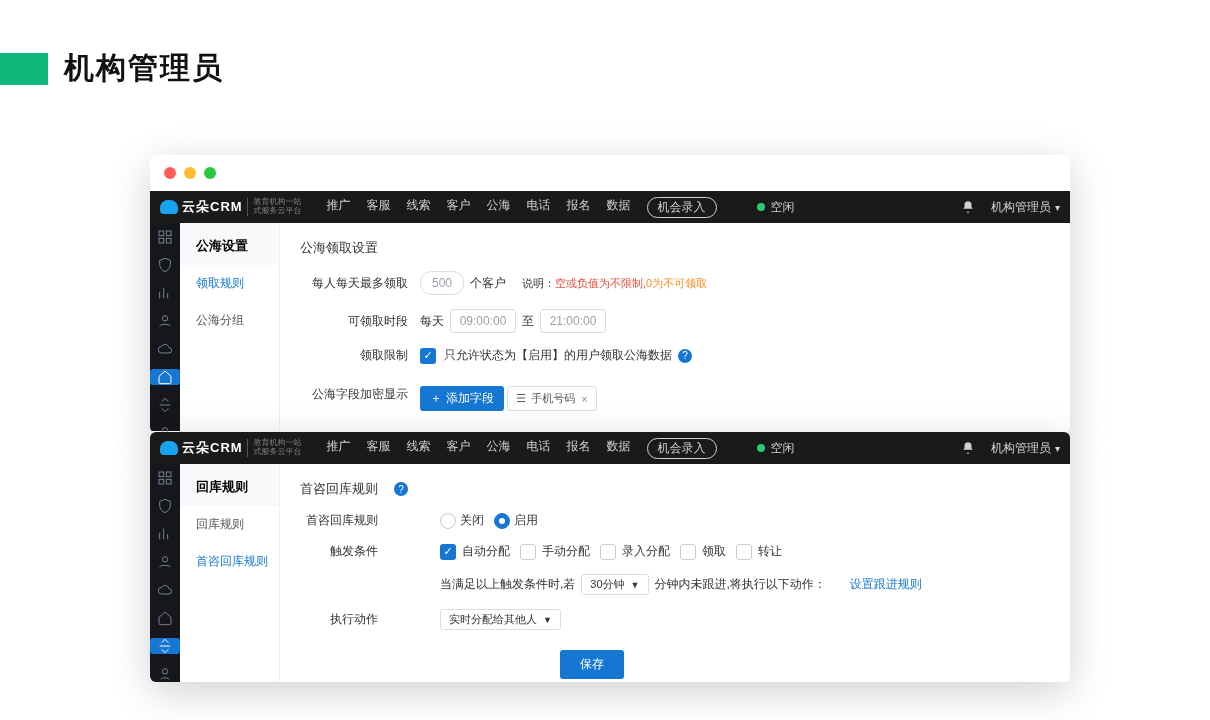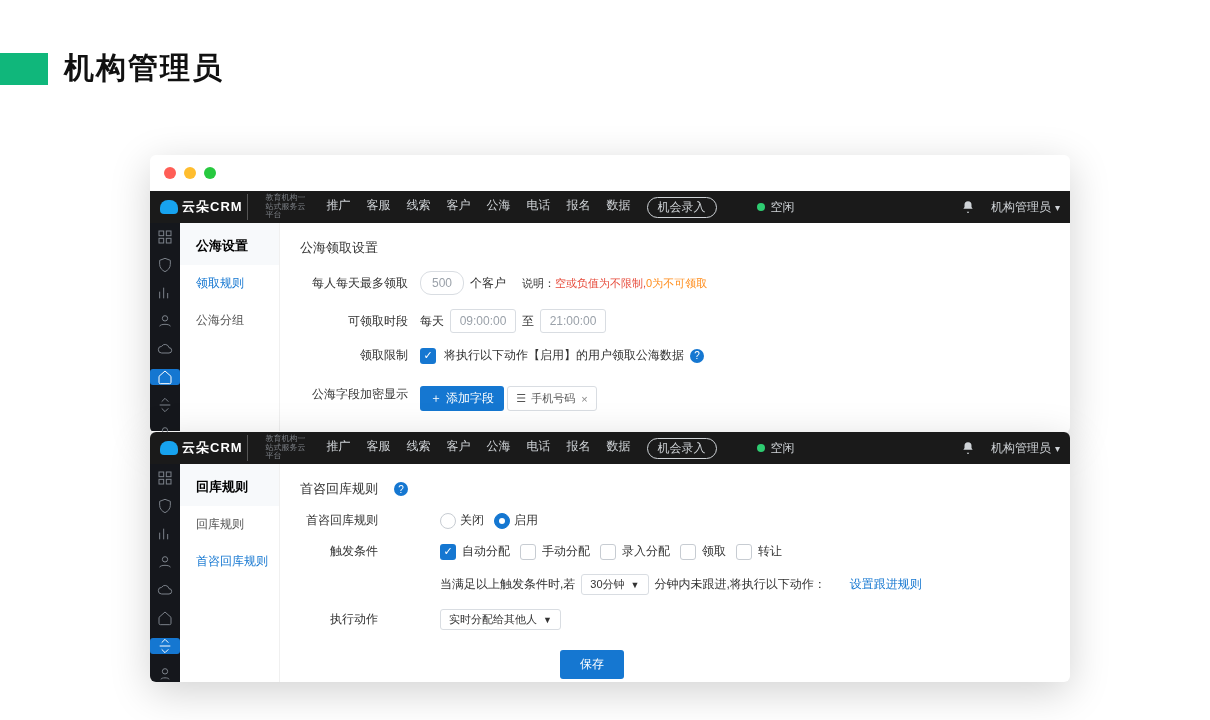--- a/index.html
+++ b/index.html
@@ -17,21 +17,21 @@
   .win2 { left:150px; top:432px; width:920px; height:250px; }
 
   .mac-dots { display:flex; gap:8px; padding:12px 14px; }
   .mac-dots span { width:12px; height:12px; border-radius:50%; display:inline-block; }
   .dot-r{background:#ff5e56;} .dot-y{background:#ffbd2e;} .dot-g{background:#27c93f;}
 
   .topbar { background:#1a1a1a; color:#cfd3d7; display:flex; align-items:center; font-size:12px; height:32px; padding:0 10px 0 0; }
   .logo { display:flex; align-items:center; gap:4px; padding:0 10px; color:#fff; }
   .logo-cloud { width:18px; height:14px; background:#17a3ef; border-radius:8px 8px 4px 4px; position:relative; }
   .logo-txt { font-weight:700; font-size:13px; letter-spacing:1px; }
-  .logo-sub { font-size:8px; color:#7b7f85; line-height:1.1; width:60px; border-left:1px solid #555; padding-left:18px;}
+  .logo-sub { font-size:8px; color:#7b7f85; line-height:1.1; width:60px; border-left:1px solid #555; padding-left:6px;}
   .nav { display:flex; gap:16px; margin-left:10px; }
   .nav span { cursor:pointer; }
   .nav .pill { border:1px solid #cfd3d7; border-radius:12px; padding:1px 10px; }
   .status { display:flex; align-items:center; gap:6px; margin-left:40px; }
   .status-dot { width:8px;height:8px;border-radius:50%; background:#2ecc71;}
   .top-right { margin-left:auto; display:flex; align-items:center; gap:16px; }
   .bell { width:14px;height:14px; position:relative; display:inline-block;}
   .bell svg { width:14px; height:14px; fill:#cfd3d7; }
   .user { display:flex; align-items:center; gap:4px;}
   .chev { font-size:10px; }
@@ -192,21 +192,21 @@
         <div class="label">可领取时段</div>
         <span class="txt-after" style="margin-left:0">每天</span>
         <input class="inp time" value="09:00:00" style="">
         <span class="txt-after">至</span>
         <input class="inp time" value="21:00:00" style="">
       </div>
 
       <div class="form-row">
         <div class="label">领取限制</div>
         <span class="checkbox blue">✓</span>
-        <span style="margin-left:8px">将执行以下动作【启用】的用户领取公海数据</span>
+        <span style="margin-left:8px">只允许状态为【启用】的用户领取公海数据</span>
         <span class="help">?</span>
       </div>
 
       <div class="form-row" style="align-items:center">
         <div class="label">公海字段加密显示</div>
         <div>
           <button class="btn-blue">
               <span>＋</span>
               <span>添加字段</span>
             </button>

